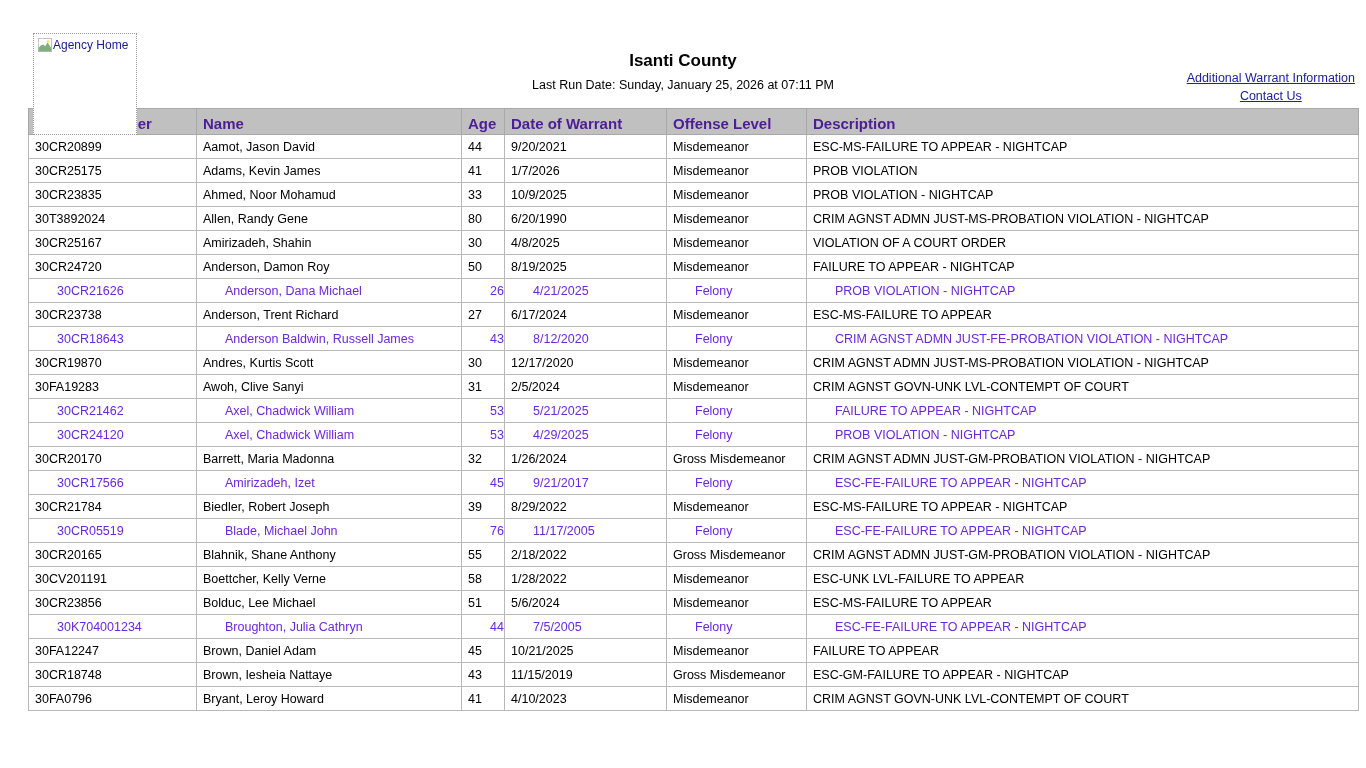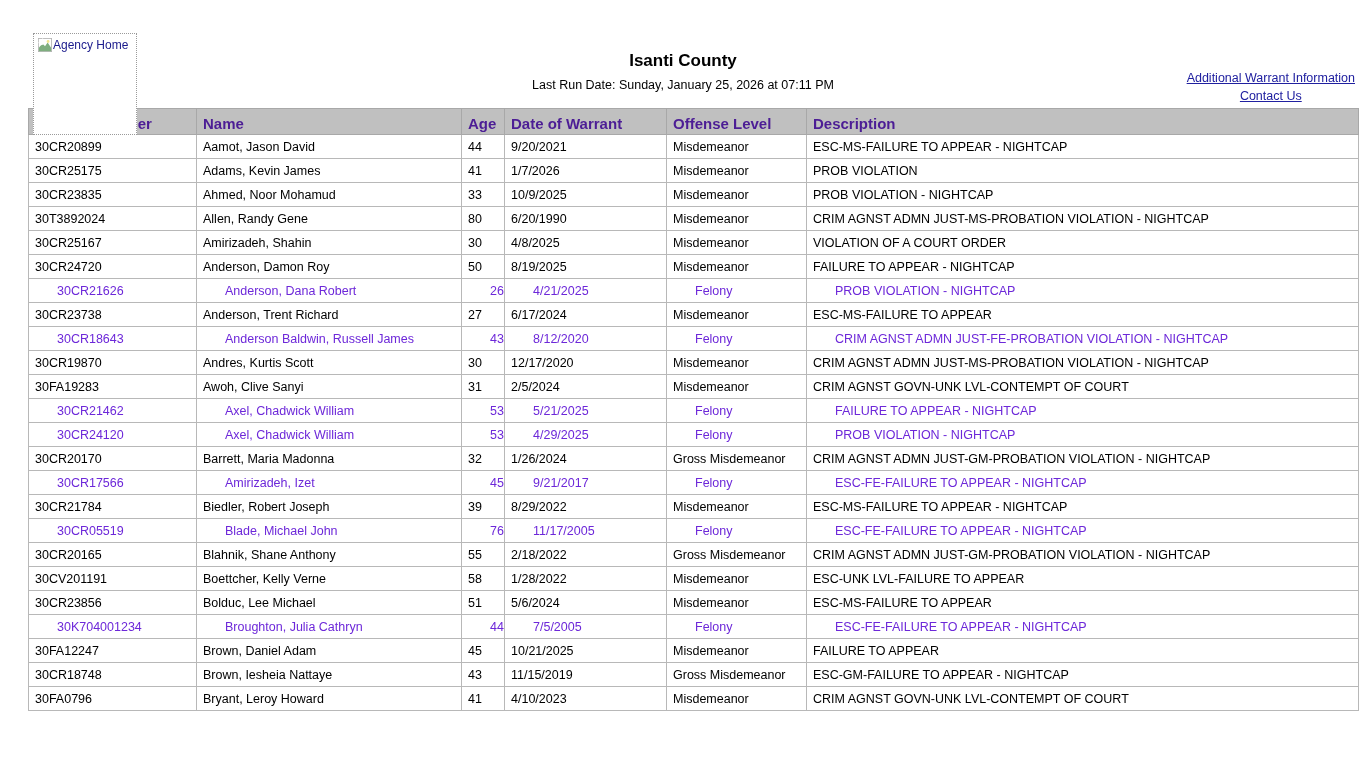--- a/index.html
+++ b/index.html
@@ -227,21 +227,21 @@
         <tr>
           <td>30CR24720</td>
           <td>Anderson, Damon Roy</td>
           <td>50</td>
           <td>8/19/2025</td>
           <td>Misdemeanor</td>
           <td>FAILURE TO APPEAR - NIGHTCAP</td>
         </tr>
         <tr class="felony">
           <td>30CR21626</td>
-          <td>Anderson, Dana Robert</td>
+          <td>Anderson, Dana Michael</td>
           <td>26</td>
           <td>4/21/2025</td>
           <td>Felony</td>
           <td>PROB VIOLATION - NIGHTCAP</td>
         </tr>
         <tr>
           <td>30CR23738</td>
           <td>Anderson, Trent Richard</td>
           <td>27</td>
           <td>6/17/2024</td>

